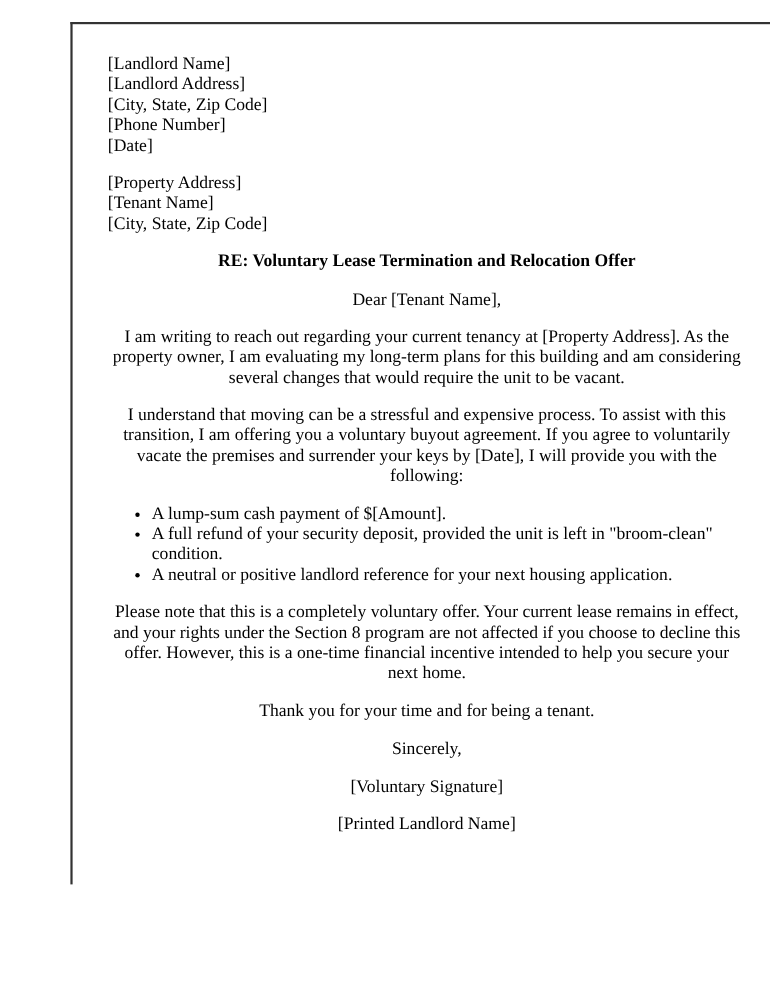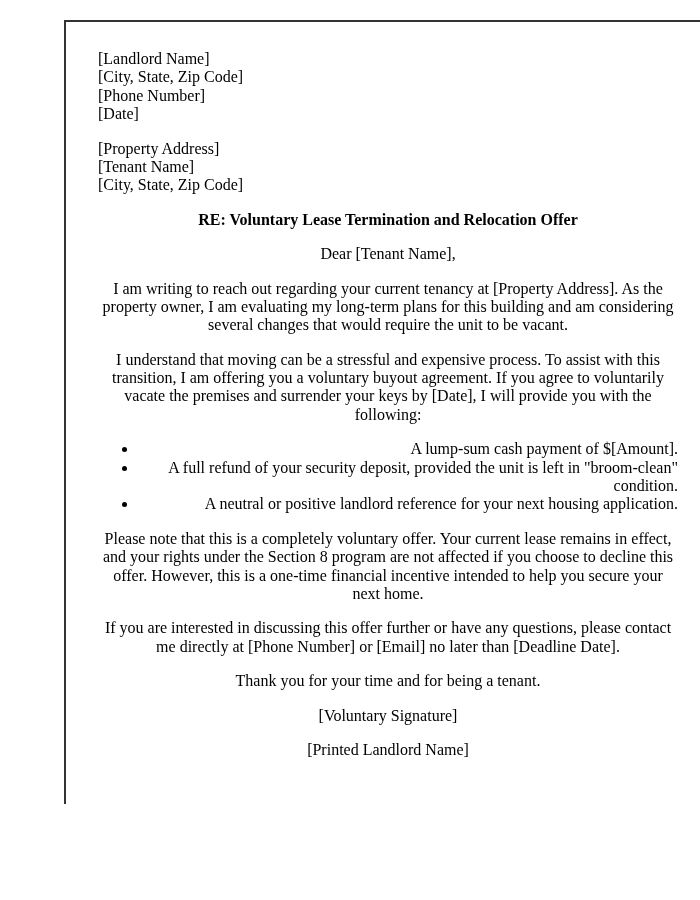--- a/index.html
+++ b/index.html
@@ -42,33 +42,33 @@
     line-height: 1.15;
     text-align: center;
   }
   .subject {
     font-weight: bold;
   }
   ul.offer-list {
     margin: 16px 0;
     padding-left: 40px;
     line-height: 1.15;
-    text-align: right;
   }
   ul.offer-list li {
     margin: 0;
   }
 </style>
 </head>
 <body>
 
 <div class="letter-page">
 
   <div class="block">
     <span class="line">[Landlord Name]</span>
+    <span class="line">[Landlord Address]</span>
     <span class="line">[City, State, Zip Code]</span>
     <span class="line">[Phone Number]</span>
     <span class="line">[Date]</span>
   </div>
 
   <div class="block">
     <span class="line">[Property Address]</span>
     <span class="line">[Tenant Name]</span>
     <span class="line">[City, State, Zip Code]</span>
   </div>
@@ -82,22 +82,22 @@
   <p class="para">I understand that moving can be a stressful and expensive process. To assist with this transition, I am offering you a voluntary buyout agreement. If you agree to voluntarily vacate the premises and surrender your keys by [Date], I will provide you with the following:</p>
 
   <ul class="offer-list">
     <li>A lump-sum cash payment of $[Amount].</li>
     <li>A full refund of your security deposit, provided the unit is left in "broom-clean" condition.</li>
     <li>A neutral or positive landlord reference for your next housing application.</li>
   </ul>
 
   <p class="para">Please note that this is a completely voluntary offer. Your current lease remains in effect, and your rights under the Section 8 program are not affected if you choose to decline this offer. However, this is a one-time financial incentive intended to help you secure your next home.</p>
 
-  <p class="para">If you are interested in discussing this offer further or have any questions, please contact me directly at [Phone Number] or [Email] no later than [Deadline Date].</p>
 
   <p class="para">Thank you for your time and for being a tenant.</p>
 
+  <p class="para">Sincerely,</p>
 
   <p class="para">[Voluntary Signature]</p>
 
   <p class="para">[Printed Landlord Name]</p>
 
 </div>
 
 </body></html>

